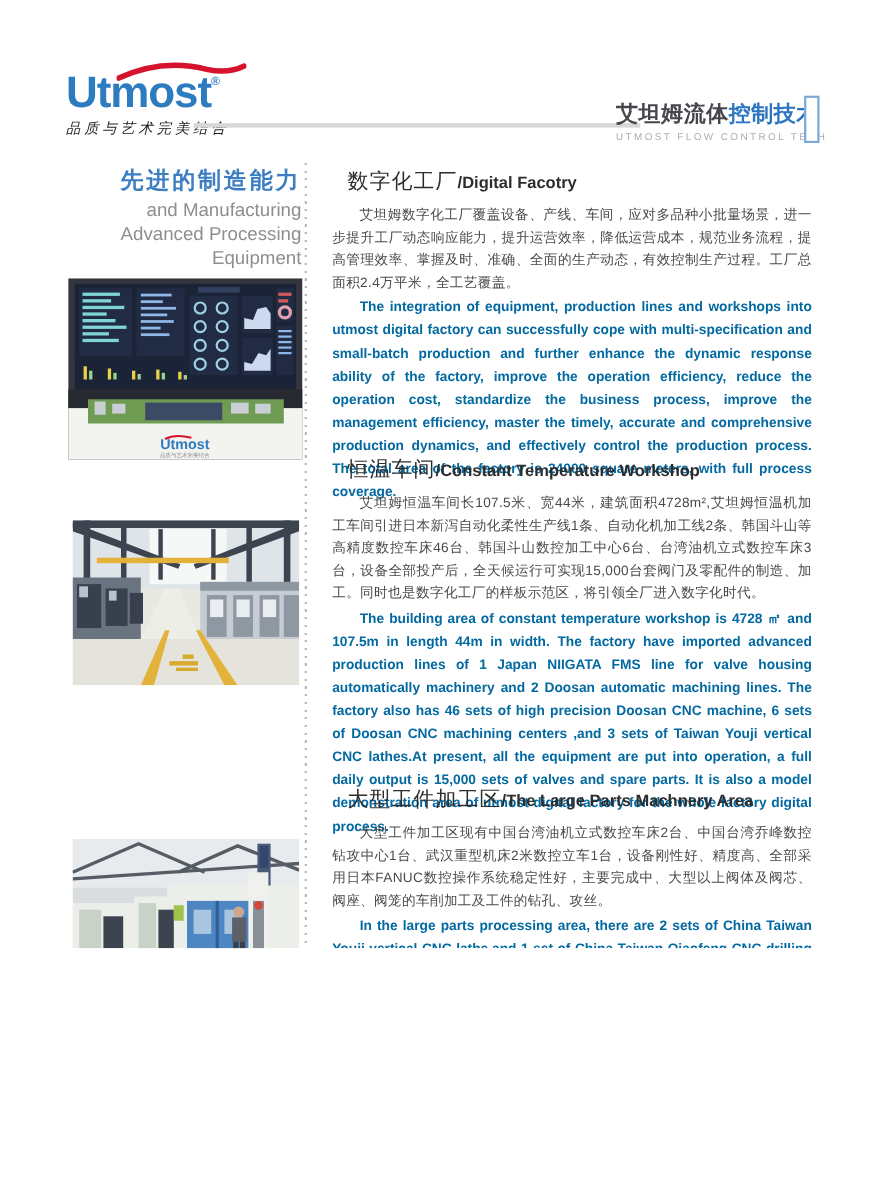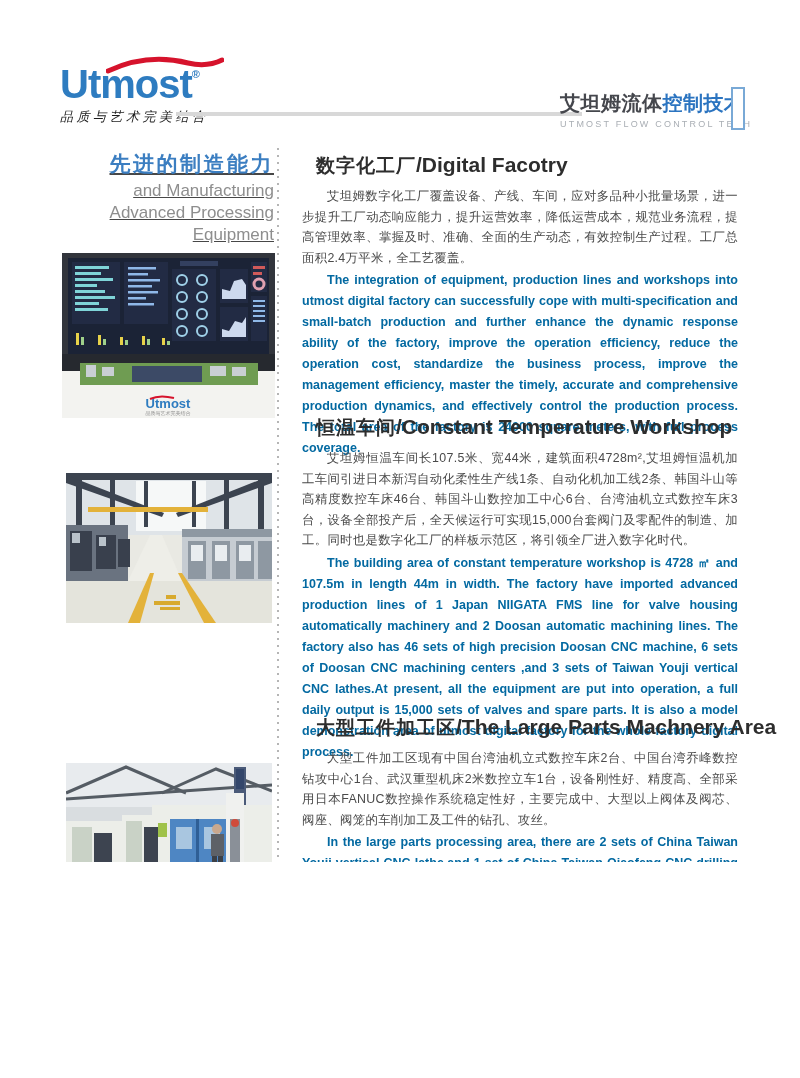--- a/index.html
+++ b/index.html
@@ -17,39 +17,39 @@
   .header-rule{position:absolute;left:176px;top:112px;width:406px;height:4px;background:#d8d8d8;}
   .brand{position:absolute;left:560px;top:90px;width:168px;text-align:right;}
   .brand-cn{font-size:20px;font-weight:bold;letter-spacing:.5px;white-space:nowrap;}
   .brand-cn .cn-dark{color:#45474d;font-family:Liberation Mono, monospace;}
   .brand-cn .cn-blue{color:#2b74c0;}
   .brand-en{margin-top:2px;font-size:9px;letter-spacing:2.2px;color:#a9aeb4;white-space:nowrap;}
   .brand-box{position:absolute;left:731px;top:87px;width:10px;height:39px;
              border:2px solid #79a9d6;background:#ffffff;}
 
   
-  .left-col{position:absolute;left:58px;top:150px;width:216px;text-align:right;text-decoration:underline;}
+  .left-col{position:absolute;left:58px;top:150px;width:216px;text-align:right;}
   .left-title-cn{font-size:21px;font-weight:bold;letter-spacing:2.5px;color:#3b7ec1;}
   .left-title-en{margin-top:2px;font-size:17px;line-height:22px;color:#8e8e8e;}
   .divider-dotted{position:absolute;left:277px;top:148px;width:2px;height:840px;
       background-image:repeating-linear-gradient(to bottom,#b5b5b5 0 2px,transparent 2px 7px);}
   .photo{position:absolute;display:block;}
   .photo svg{display:block;}
   #photo1{left:62px;top:253px;}
   #photo2{left:66px;top:473px;}
   #photo3{left:66px;top:763px;}
 
   
   .section{position:absolute;left:302px;width:436px;}
   #sec1{top:150px;}
   #sec2{top:412px;}
   #sec3{top:712px;}
   .sec-heading{margin:0 0 7px 14px;color:#2d2d2d;white-space:nowrap;}
-  .sec-heading .h-cn{font-size:19px;font-weight:bold;letter-spacing:1px;}
-  .sec-heading .h-en{font-size:21px;font-weight:bold;}
+  .sec-heading .h-cn{font-size:19px;font-weight:normal;letter-spacing:1px;}
+  .sec-heading .h-en{font-size:15px;font-weight:bold;}
   .para{margin:0;text-align:justify;text-indent:2em;}
   .para-cn{font-size:12.4px;line-height:20.5px;color:#4a4a4a;letter-spacing:.3px;}
   .para-en{margin-top:2px;font-size:12.5px;line-height:21px;color:#0369a1;font-weight:bold;}
 
   
   .footer-rule{position:absolute;left:70px;top:994px;width:668px;height:3px;background:#d8d8d8;}
   .footer-redbar{position:absolute;left:668px;top:990px;width:70px;height:14px;background:#d01126;}
   .footer-page{position:absolute;left:75px;top:1042px;font-size:15px;color:#4a86c5;}
 </style>
 </head>

